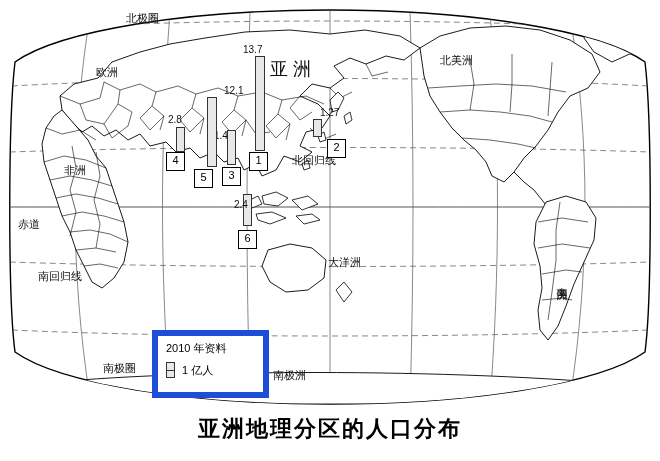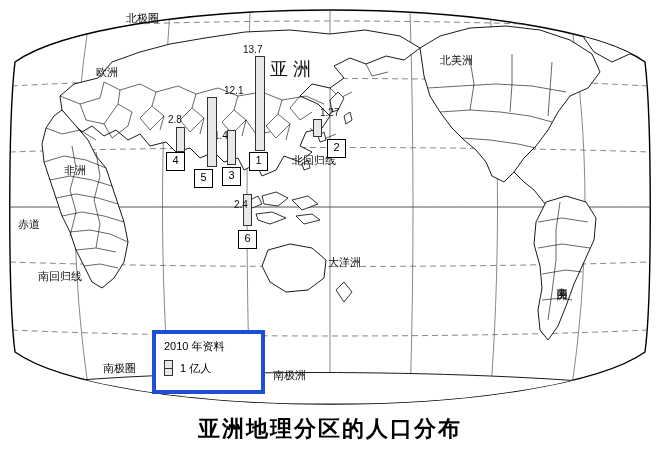--- a/index.html
+++ b/index.html
@@ -51,21 +51,21 @@
     position:absolute;
     font-size:10px;
     white-space:nowrap;
     color:#111;
   }
   
   #legend{
     position:absolute;
     left:152px;top:330px;
     width:105px;height:56px;
-    border:4px solid #1d4ed8;
+    border:6px solid #1d4ed8;
     background:#fff;
   }
   #legend .ltitle{
     position:absolute;left:8px;top:5px;font-size:11px;white-space:nowrap;
   }
   #legend .licon{
     position:absolute;left:8px;top:26px;width:9px;height:16px;
     border:1px solid #333;background:#e8e8e8;box-sizing:border-box;
   }
   #legend .licon:after{

